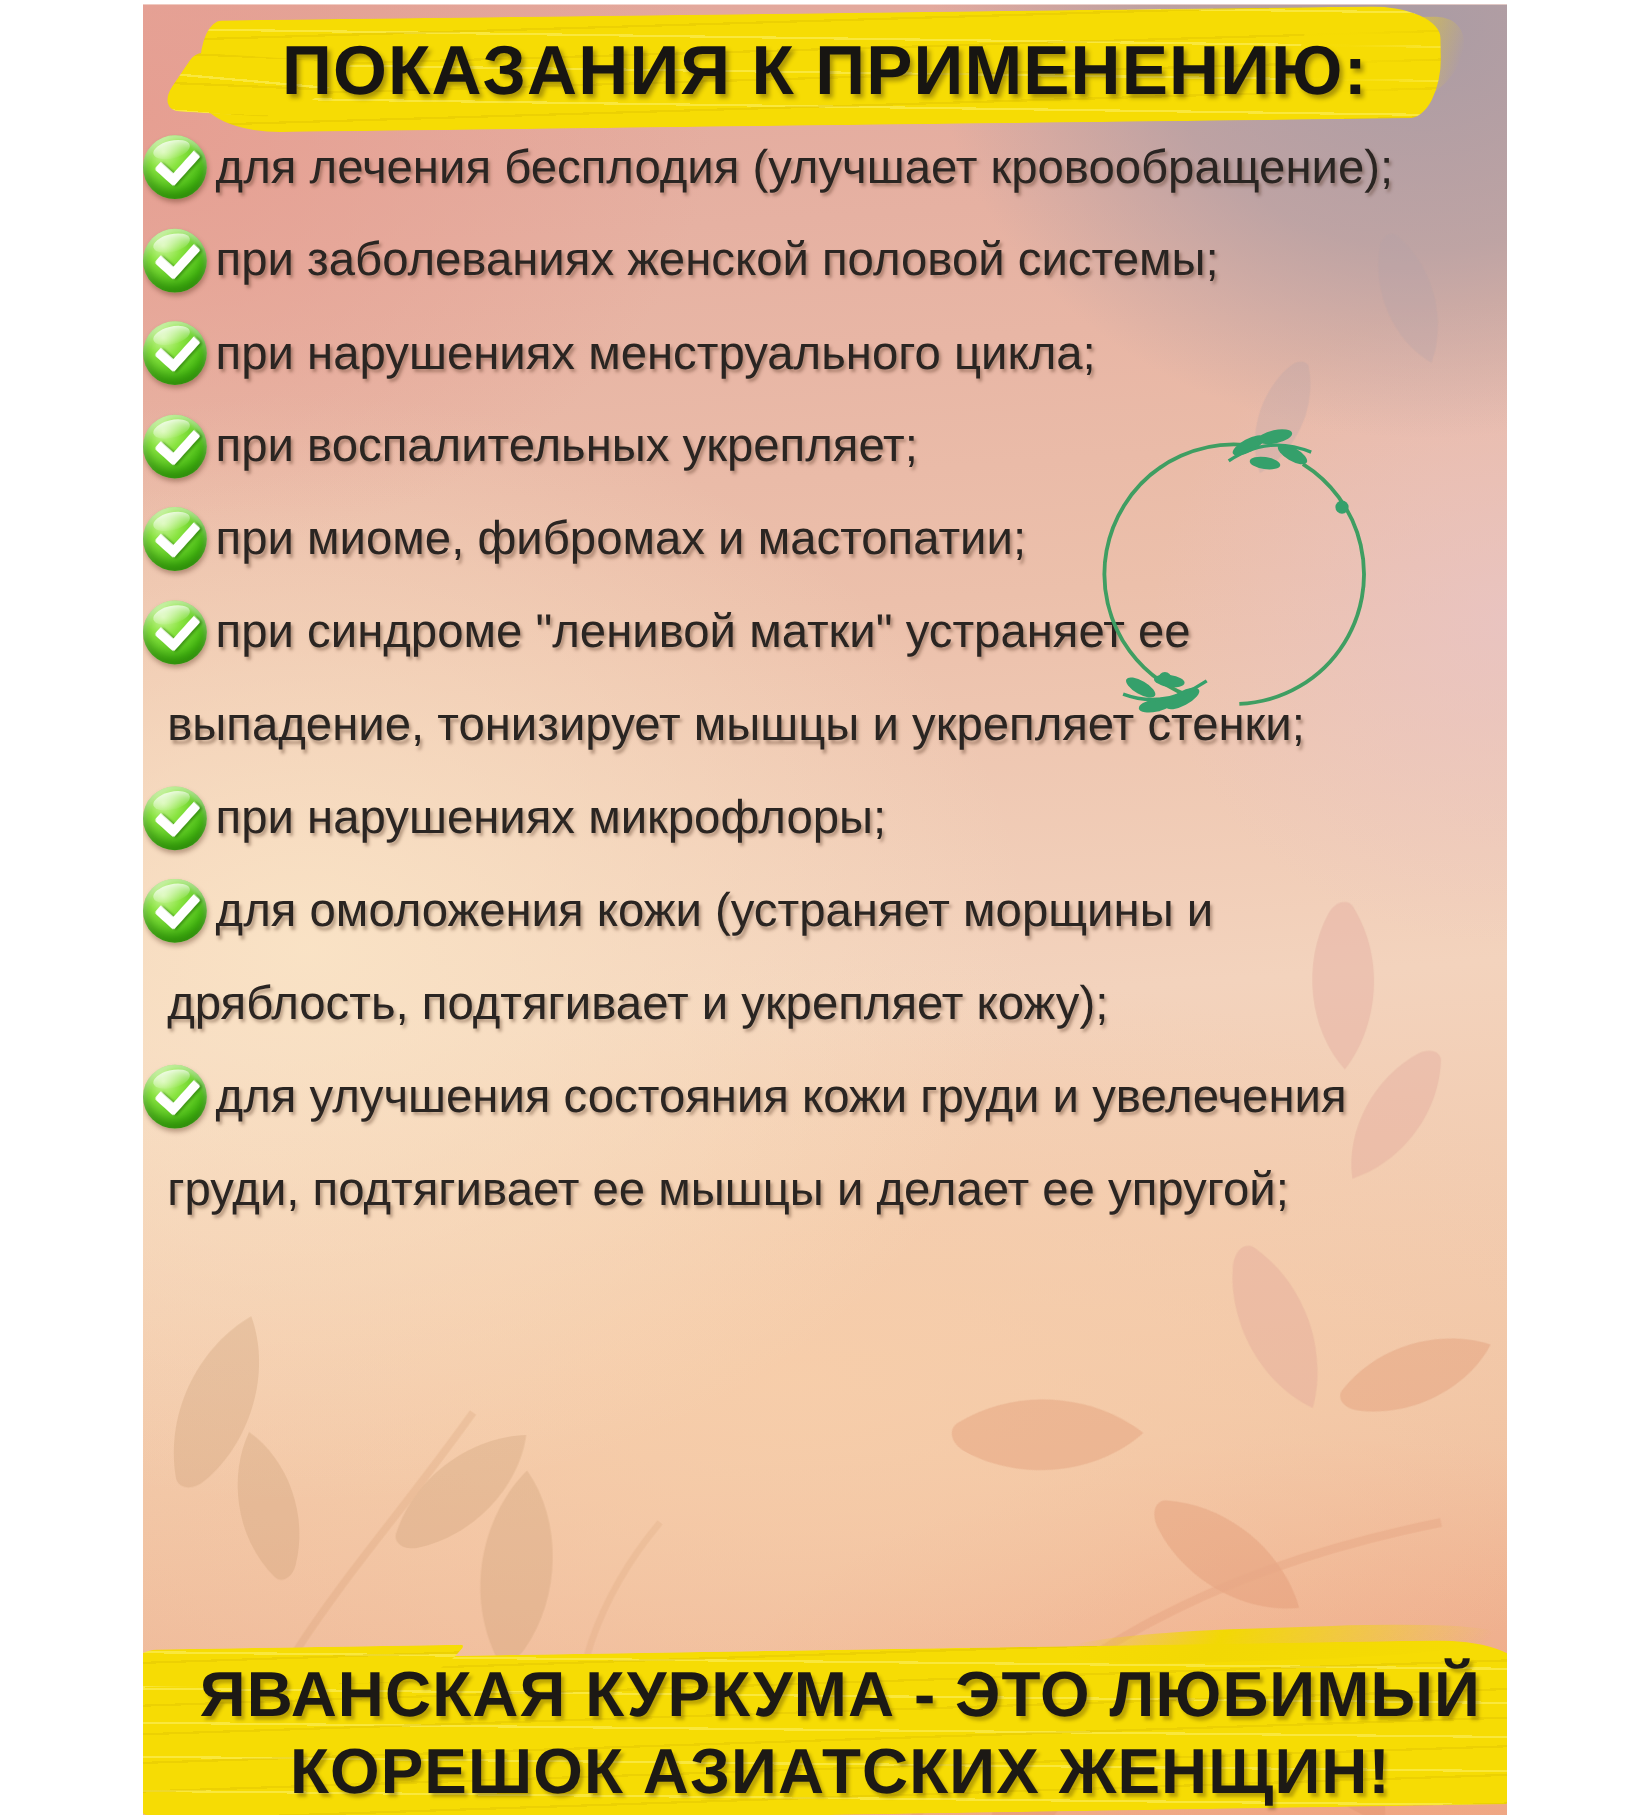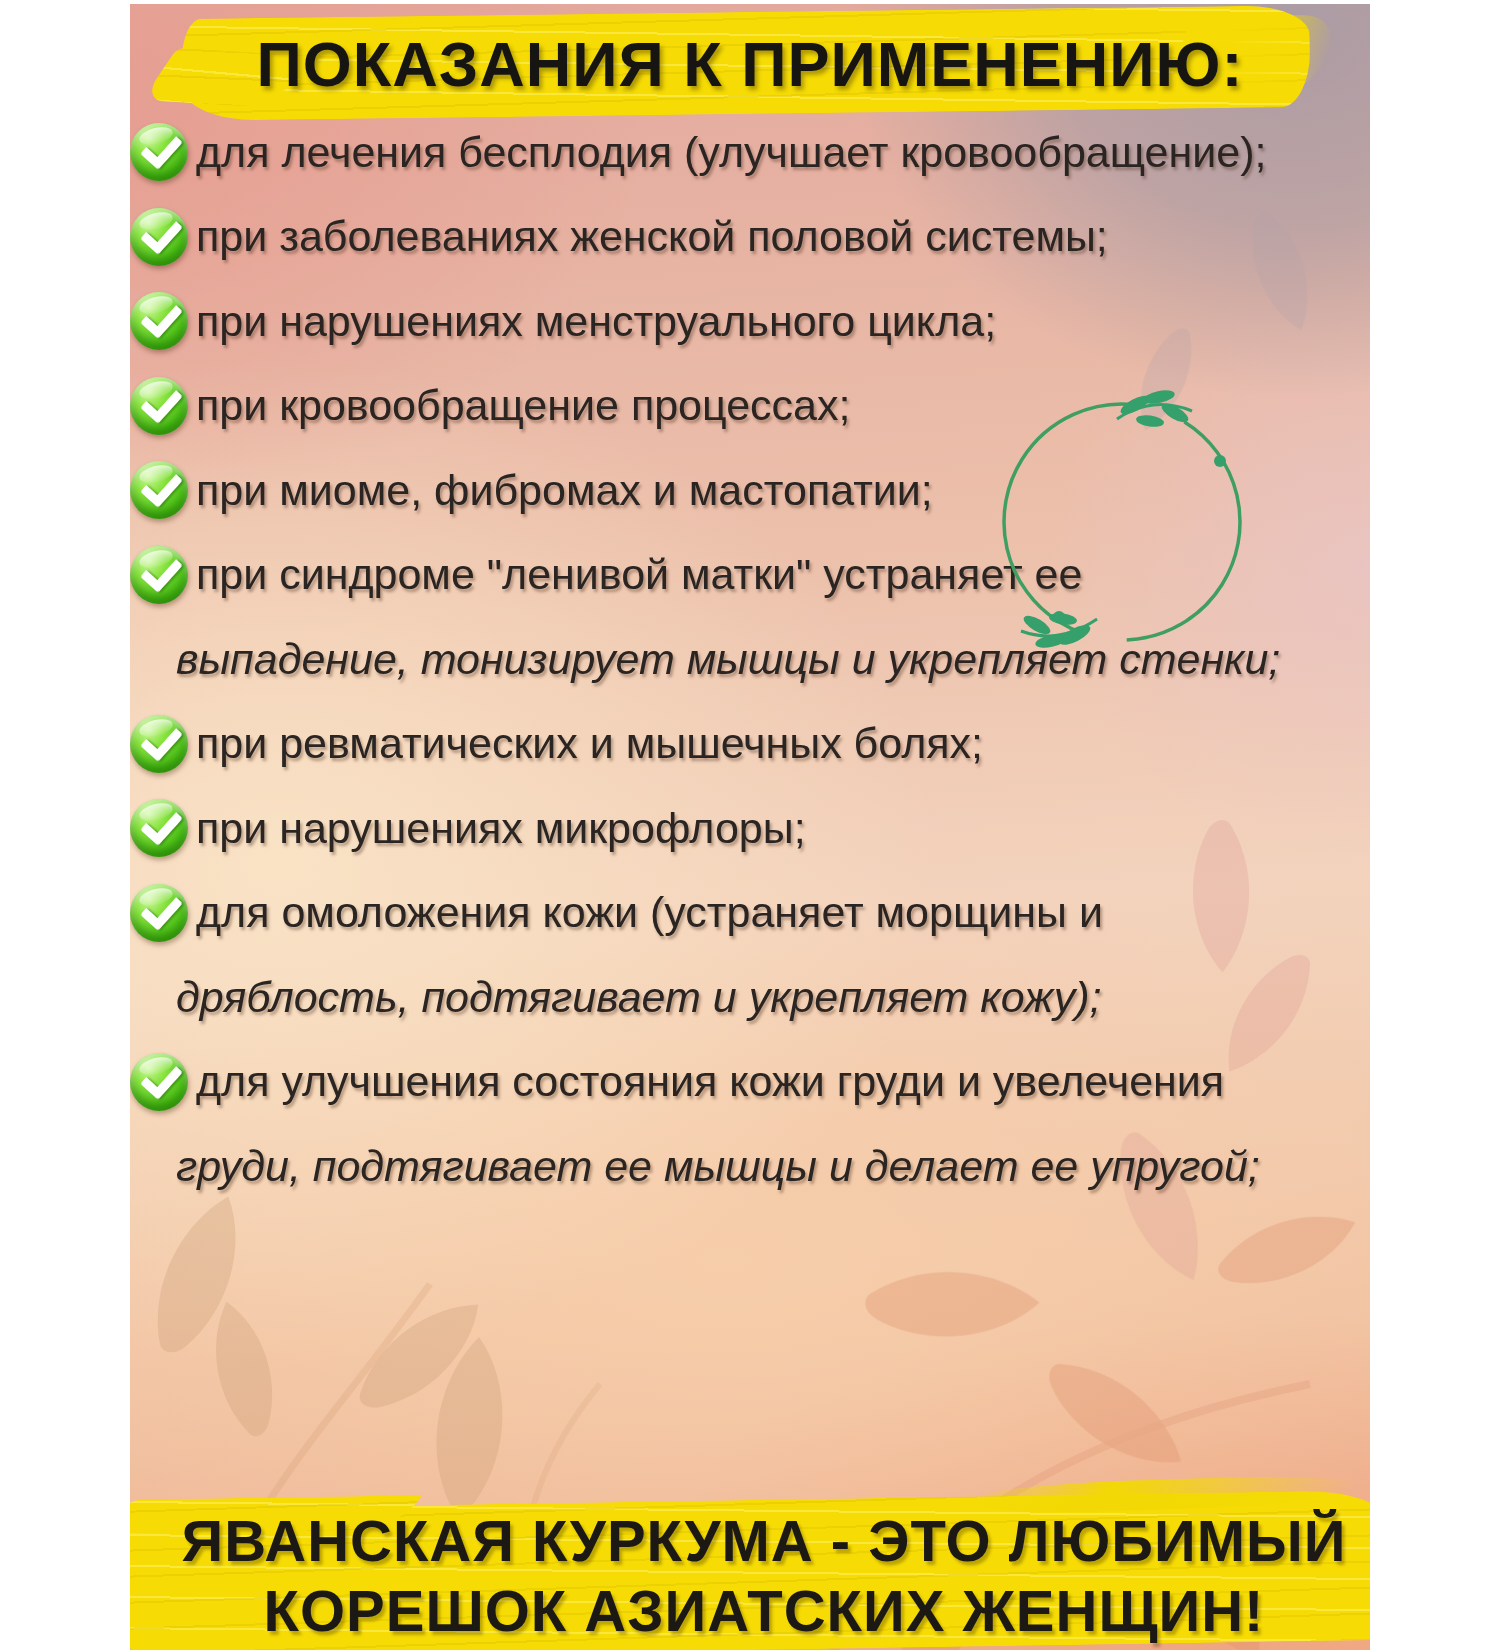--- a/index.html
+++ b/index.html
@@ -49,21 +49,21 @@
   }
   .page-title{
     position:absolute;left:0;top:24px;width:100%;text-align:center;
     font-size:63px;font-weight:bold;letter-spacing:1px;color:#171512;
     text-shadow:3px 4px 4px rgba(40,25,10,0.35);white-space:nowrap;
   }
 
   
   .list{left:0;top:106px;width:1240px;}
   .row{height:84.5px;display:flex;align-items:center;}
-  .row.cont{padding-left:46px;font-style:italic;}
+  .row.cont{padding-left:22px;}
   .check-icon{
     position:relative;flex:0 0 58px;width:58px;height:58px;margin-right:8px;border-radius:50%;
     background:radial-gradient(circle at 32% 26%, #cdf79e 0%, #8ae441 28%, #48bd13 68%, #2f9a06 100%);
     box-shadow:inset 0 -7px 10px rgba(20,90,0,0.45), inset 0 4px 6px rgba(255,255,255,0.55), 1px 3px 5px rgba(70,30,10,0.35);
   }
   .check-icon::before{
     content:"";position:absolute;left:9px;top:5px;width:34px;height:16px;border-radius:50%;
     background:linear-gradient(rgba(255,255,255,0.75), rgba(255,255,255,0.05));
     transform:rotate(-14deg);
   }
@@ -162,36 +162,32 @@
       <div class="row">
         <span class="check-icon"></span>
         <span class="row-text">при заболеваниях женской половой системы;</span>
       </div>
       <div class="row">
         <span class="check-icon"></span>
         <span class="row-text">при нарушениях менструального цикла;</span>
       </div>
       <div class="row">
         <span class="check-icon"></span>
-        <span class="row-text">при кровообращение процессах;</span>
+        <span class="row-text">при воспалительных укрепляет;</span>
       </div>
       <div class="row">
         <span class="check-icon"></span>
         <span class="row-text">при миоме, фибромах и мастопатии;</span>
       </div>
       <div class="row">
         <span class="check-icon"></span>
         <span class="row-text">при синдроме "ленивой матки" устраняет ее</span>
       </div>
       <div class="row cont">
         <span class="row-text">выпадение, тонизирует мышцы и укрепляет стенки;</span>
-      </div>
-      <div class="row">
-        <span class="check-icon"></span>
-        <span class="row-text">при ревматических и мышечных болях;</span>
       </div>
       <div class="row">
         <span class="check-icon"></span>
         <span class="row-text">при нарушениях микрофлоры;</span>
       </div>
       <div class="row">
         <span class="check-icon"></span>
         <span class="row-text">для омоложения кожи (устраняет морщины и</span>
       </div>
       <div class="row cont">

